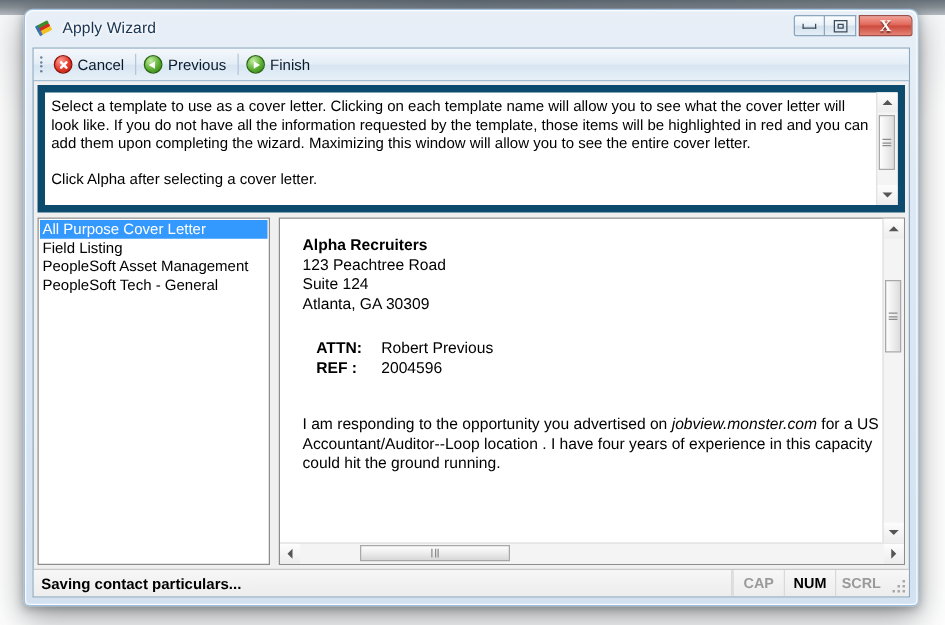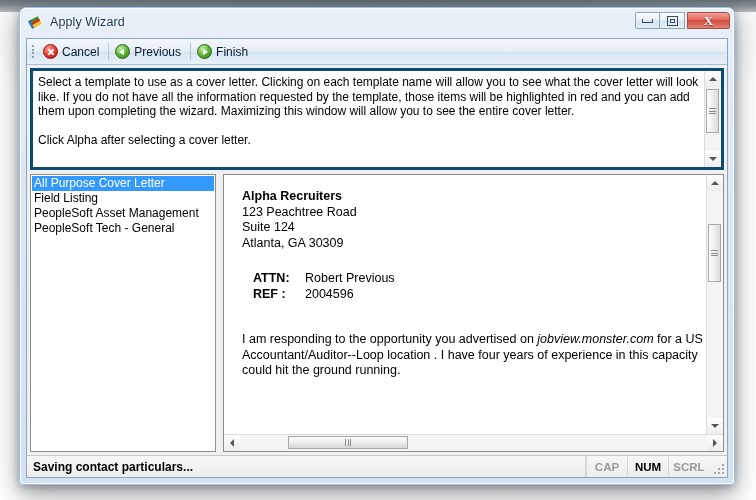--- a/index.html
+++ b/index.html
@@ -138,21 +138,21 @@
     content:""; position:absolute; left:4px; top:3.5px;
     border-top: 3.5px solid transparent; border-bottom: 3.5px solid transparent;
   }
   .ic.arrow.left::after  { border-right: 5px solid #fff; left: 3px; }
   .ic.arrow.right::after { border-left: 5px solid #fff;  left: 5px; }
   
   #instructions-pane {
     margin: 3px 3px 0 3px;
     height: 102px;
     background: #ffffff;
-    border: 3px solid #0c4a6e;
+    border: 6px solid #0c4a6e;
     box-sizing: border-box;
     display: flex;
     flex: 0 0 auto;
   }
   #instructions-text {
     flex: 1 1 auto;
     padding: 4px 5px 4px 5px;
     font-size: 12px;
     color: #000;
     line-height: 14.5px;

